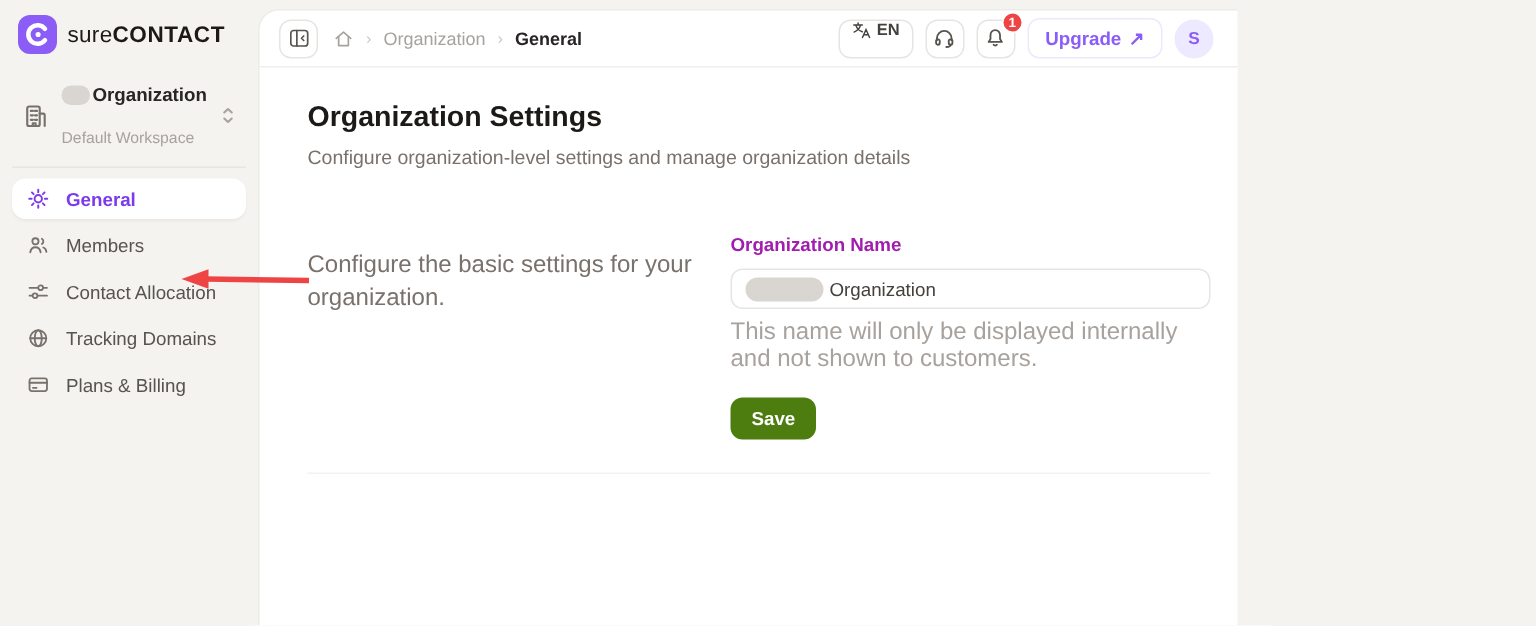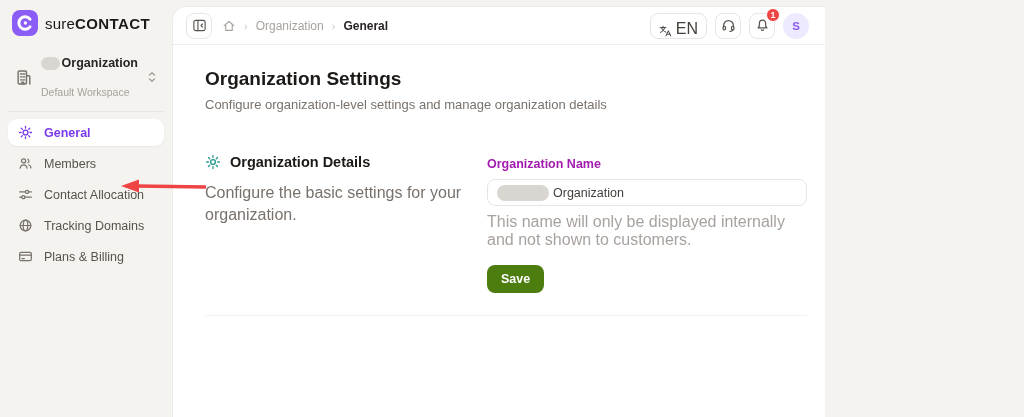--- a/index.html
+++ b/index.html
@@ -71,22 +71,22 @@
   }
   .crumbs { display:flex; align-items:center; gap:8px; font-size:12px; }
   .crumb-home { color:#a8a29e; display:flex; }
   .crumb-sep { color:#c9c5c0; font-size:11px; }
   .crumb-muted { color:#a8a29e; }
   .crumb-current { color:#292524; font-weight:700; }
 
   .tb-right { margin-left:auto; display:flex; align-items:center; gap:8px; }
   .lang-btn {
     height:26px; border:1px solid #e7e5e4; border-radius:8px; background:#fff;
-    display:flex; align-items:flex-end; gap:4px; padding:0 8px; cursor:pointer;
-    font-size:16px; font-weight:400; color:#44403c;
+    display:flex; align-items:flex-start; gap:4px; padding:0 8px; cursor:pointer;
+    font-size:11px; font-weight:700; color:#44403c;
   }
   .badge {
     position:absolute; top:-6px; right:-6px; min-width:14px; height:14px;
     background:#ef4444; color:#fff; border-radius:8px; font-size:9px; font-weight:700;
     display:flex; align-items:center; justify-content:center; padding:0 3px;
     border:1.5px solid #fff;
   }
   .upgrade-btn {
     height:27px; border:1px solid #ece8fd; border-radius:8px; background:#fff;
     display:flex; align-items:center; gap:5px; padding:0 11px; cursor:pointer;
@@ -268,41 +268,36 @@
               <path d="M12.5 12.6c0 1-1.6 1.6-3 1.6"></path>
             </svg>
           </button>
           <button class="icon-btn">
             <svg width="15" height="15" viewBox="0 0 16 16" fill="none" stroke="currentColor" stroke-width="1.3" stroke-linecap="round" stroke-linejoin="round">
               <path d="M8 2.2c-2.1 0-3.4 1.7-3.4 3.9v2.5L3.3 10.6h9.4l-1.3-2V6.1c0-2.2-1.3-3.9-3.4-3.9Z"></path>
               <path d="M6.8 12.6a1.3 1.1 0 0 0 2.4 0"></path>
             </svg>
             <span class="badge">1</span>
           </button>
+          <button class="upgrade-btn">
+            <span>Upgrade</span>
+            <span>↗</span>
+          </button>
           <span class="avatar">
             <span>S</span>
           </span>
         </div>
       </header>
 
       <main class="content">
         <h1 class="page-title">Organization Settings</h1>
         <p class="page-sub">Configure organization-level settings and manage organization details</p>
 
         <div class="section-row">
           <div class="sec-left">
-            <div class="sec-title-row">
-              <span class="sec-gear">
-                <svg width="16" height="16" viewBox="0 0 16 16" fill="none" stroke="currentColor" stroke-width="1.4" stroke-linecap="round">
-                  <circle cx="8" cy="8" r="2.4"></circle>
-                  <path d="M8 1.6v1.7M8 12.7v1.7M1.6 8h1.7M12.7 8h1.7M3.5 3.5l1.2 1.2M11.3 11.3l1.2 1.2M12.5 3.5l-1.2 1.2M4.7 11.3l-1.2 1.2"></path>
-                </svg>
-              </span>
-              <span class="sec-title">Organization Details</span>
-            </div>
             <p class="sec-desc">Configure the basic settings for your organization.</p>
           </div>
 
           <div class="sec-right">
             <label class="field-label">Organization Name</label>
             <div class="text-input">
               <span class="redact-blob lg"></span>
                 <span>Organization</span>
             </div>
             <p class="field-help">This name will only be displayed internally and not shown to customers.</p>

